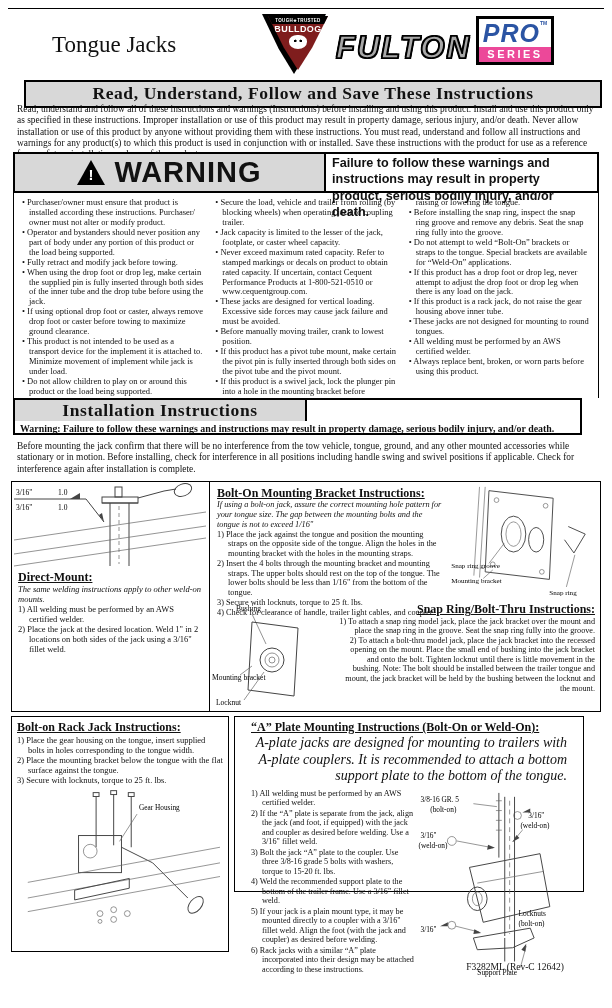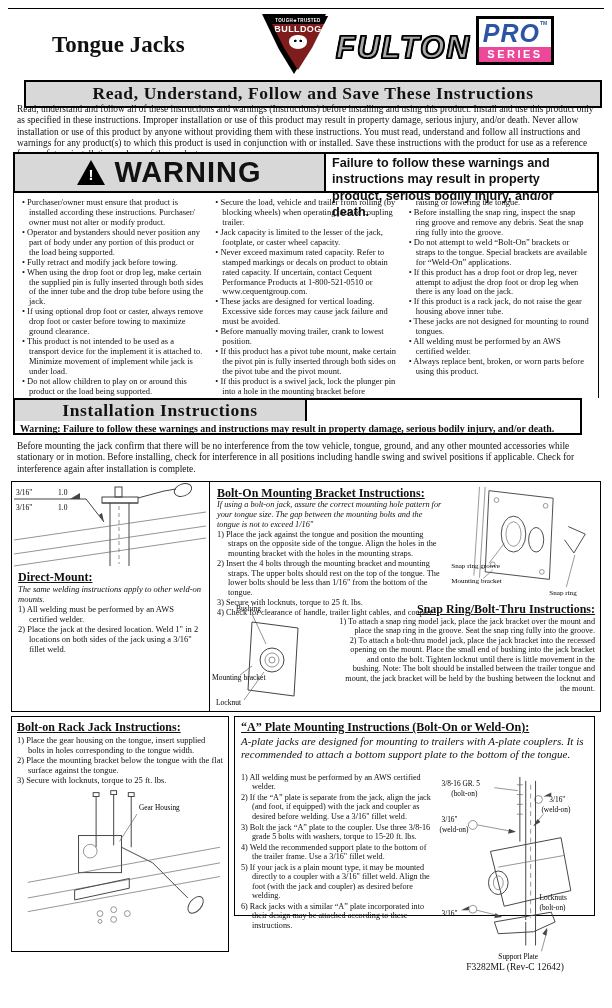--- a/index.html
+++ b/index.html
@@ -2,21 +2,21 @@
 <html><head>
 <meta charset="utf-8">
 <style>
   * { box-sizing: border-box; margin: 0; padding: 0; }
   html,body { width:612px; background:#fff; }
   body { font-family:"Liberation Serif", serif; color:#111; }
   .page { position:relative; width:612px; height:1008px; background:#fff; overflow:hidden; }
   .topline { position:absolute; top:8px; left:8px; right:8px; border-top:1.5px solid #000; }
 
   
-  .hdr-title { position:absolute; left:52px; top:32px; font-size:23px; font-weight:bold; }
+  .hdr-title { position:absolute; left:52px; top:32px; font-size:23px; font-weight:normal; }
   .bulldog { position:absolute; left:262px; top:14px; width:64px; height:60px; }
   .bd-outer { position:absolute; width:64px; height:60px; background:#000;
               clip-path:polygon(0 0,100% 0,74% 58%,50% 100%,26% 58%); }
   .bd-inner { position:absolute; left:6px; top:2px; width:60px; height:54px; background:#7f1d1d;
               clip-path:polygon(0 0,100% 0,74% 58%,50% 100%,26% 58%); }
   .bd-band { background:#000; color:#fff; font:bold 4.5px "Liberation Sans",sans-serif;
              text-align:center; padding:1.5px 0; letter-spacing:0.3px; }
   .bd-name { color:#fff; font:bold 9px "Liberation Sans",sans-serif; text-align:center; letter-spacing:0.4px; }
   .bd-face { width:18px; height:14px; margin:1px auto 0; border-radius:45% 45% 50% 50%;
              background: radial-gradient(circle at 35% 42%, #000 1px, transparent 1.6px),
@@ -70,22 +70,22 @@
   .b1-right { flex:1; position:relative; }
   .bolt-text { position:absolute; top:4px; left:7px; width:226px; font-size:8.3px; line-height:1.18; }
   .snap-svg { position:absolute; top:3px; right:3px; }
   .bush-svg { position:absolute; top:120px; left:2px; }
   .snapring-text { position:absolute; top:121px; left:120px; right:5px; font-size:8.2px; line-height:1.16;text-align:right; }
 
   .box2 { position:absolute; top:716px; left:11px; width:218px; height:236px; border:1.5px solid #000; padding:3px 5px; }
   .box2 .body-text { font-size:8.5px; line-height:1.18; }
   .rack-svg { display:block; margin:2px auto 0; }
 
-  .box3 { position:absolute; top:716px; left:234px; right:17px; height:200px; border:1.5px solid #000; padding:3px 6px; }
-  .box3 .note { font-size:11px; line-height:1.18; margin-bottom:12px; }
+  .box3 { position:absolute; top:716px; left:234px; right:28px; height:176px; border:1.5px solid #000; padding:3px 16px; }
+  .box3 .note { font-size:14px; line-height:1.18; margin-bottom:4px;text-align:right; }
   .ap-flex { display:flex; }
   .ap-steps { flex:1; font-size:8.2px; line-height:1.16; padding-right:3px; }
   .ap-steps .step { margin-bottom:1px; }
   .footer { position:absolute; top:962px; right:48px; font-size:9.5px; }
 
   svg text { font-family:"Liberation Serif",serif; font-size:7.5px; fill:#000; }
   svg .ln { stroke:#444; stroke-width:1; fill:none; }
   svg .thin { stroke:#666; stroke-width:0.7; fill:none; }
 </style>
 </head>

